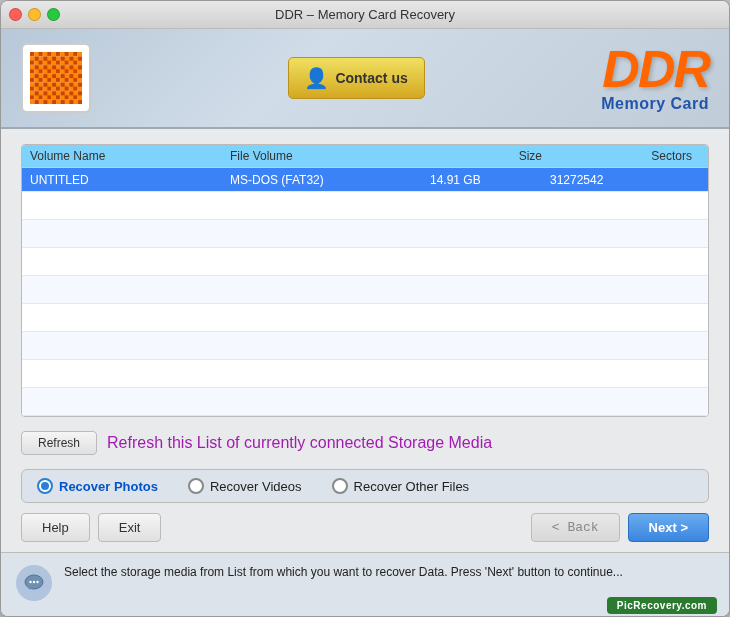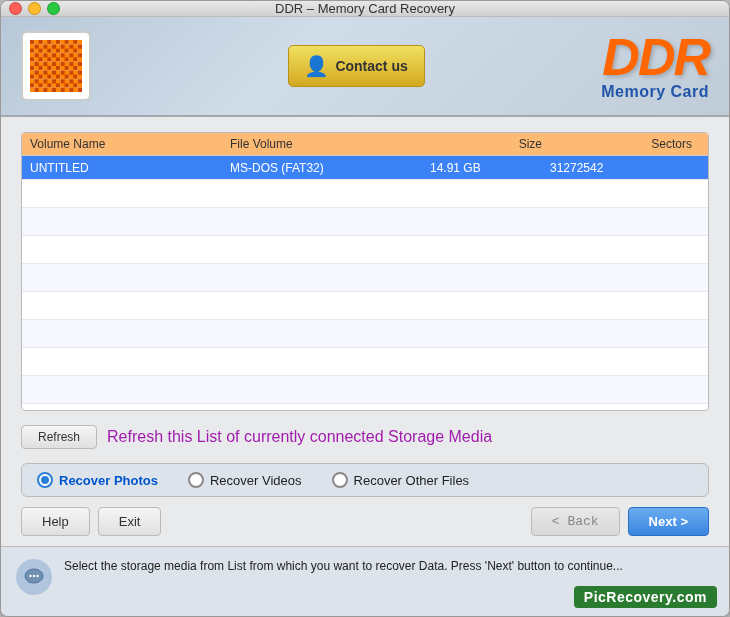--- a/index.html
+++ b/index.html
@@ -20,21 +20,21 @@
       border-radius: 8px;
       border: 1px solid #999;
       display: flex;
       flex-direction: column;
       overflow: hidden;
       box-shadow: 0 4px 20px rgba(0,0,0,0.4);
     }
 
     
     .titlebar {
-      height: 16px;
+      height: 28px;
       background: linear-gradient(to bottom, #e8e8e8, #d0d0d0);
       border-bottom: 1px solid #bbb;
       display: flex;
       align-items: center;
       padding: 0 8px;
       flex-shrink: 0;
       position: relative;
     }
     .titlebar-buttons {
       display: flex;
@@ -141,21 +141,21 @@
     .table-container {
       background: white;
       border: 1px solid #bbb;
       border-radius: 4px;
       overflow: hidden;
       flex: 1;
     }
     .table-header {
       display: grid;
       grid-template-columns: 200px 200px 120px 1fr;
-      background: #fdba74;
+      background: #7dd3fc;
       border-bottom: 1px solid #ccc;
       padding: 4px 8px;
     }
     .table-header-cell {
       font-size: 12px;
       color: #333;
       font-weight: 500;
     }
     .table-header-cell.right { text-align: right; padding-right: 8px; }
     .table-body { }
@@ -295,21 +295,21 @@
       font-size: 12px;
       color: #222;
       line-height: 1.5;
     }
     .watermark {
       position: absolute;
       bottom: 8px;
       right: 12px;
       background: #2a7a30;
       color: white;
-      font-size: 14px;
+      font-size: 10px;
       font-weight: bold;
       padding: 3px 10px;
       border-radius: 4px;
       letter-spacing: 0.5px;
     }
   </style>
 </head>
 <body>
 
 <div class="window">

